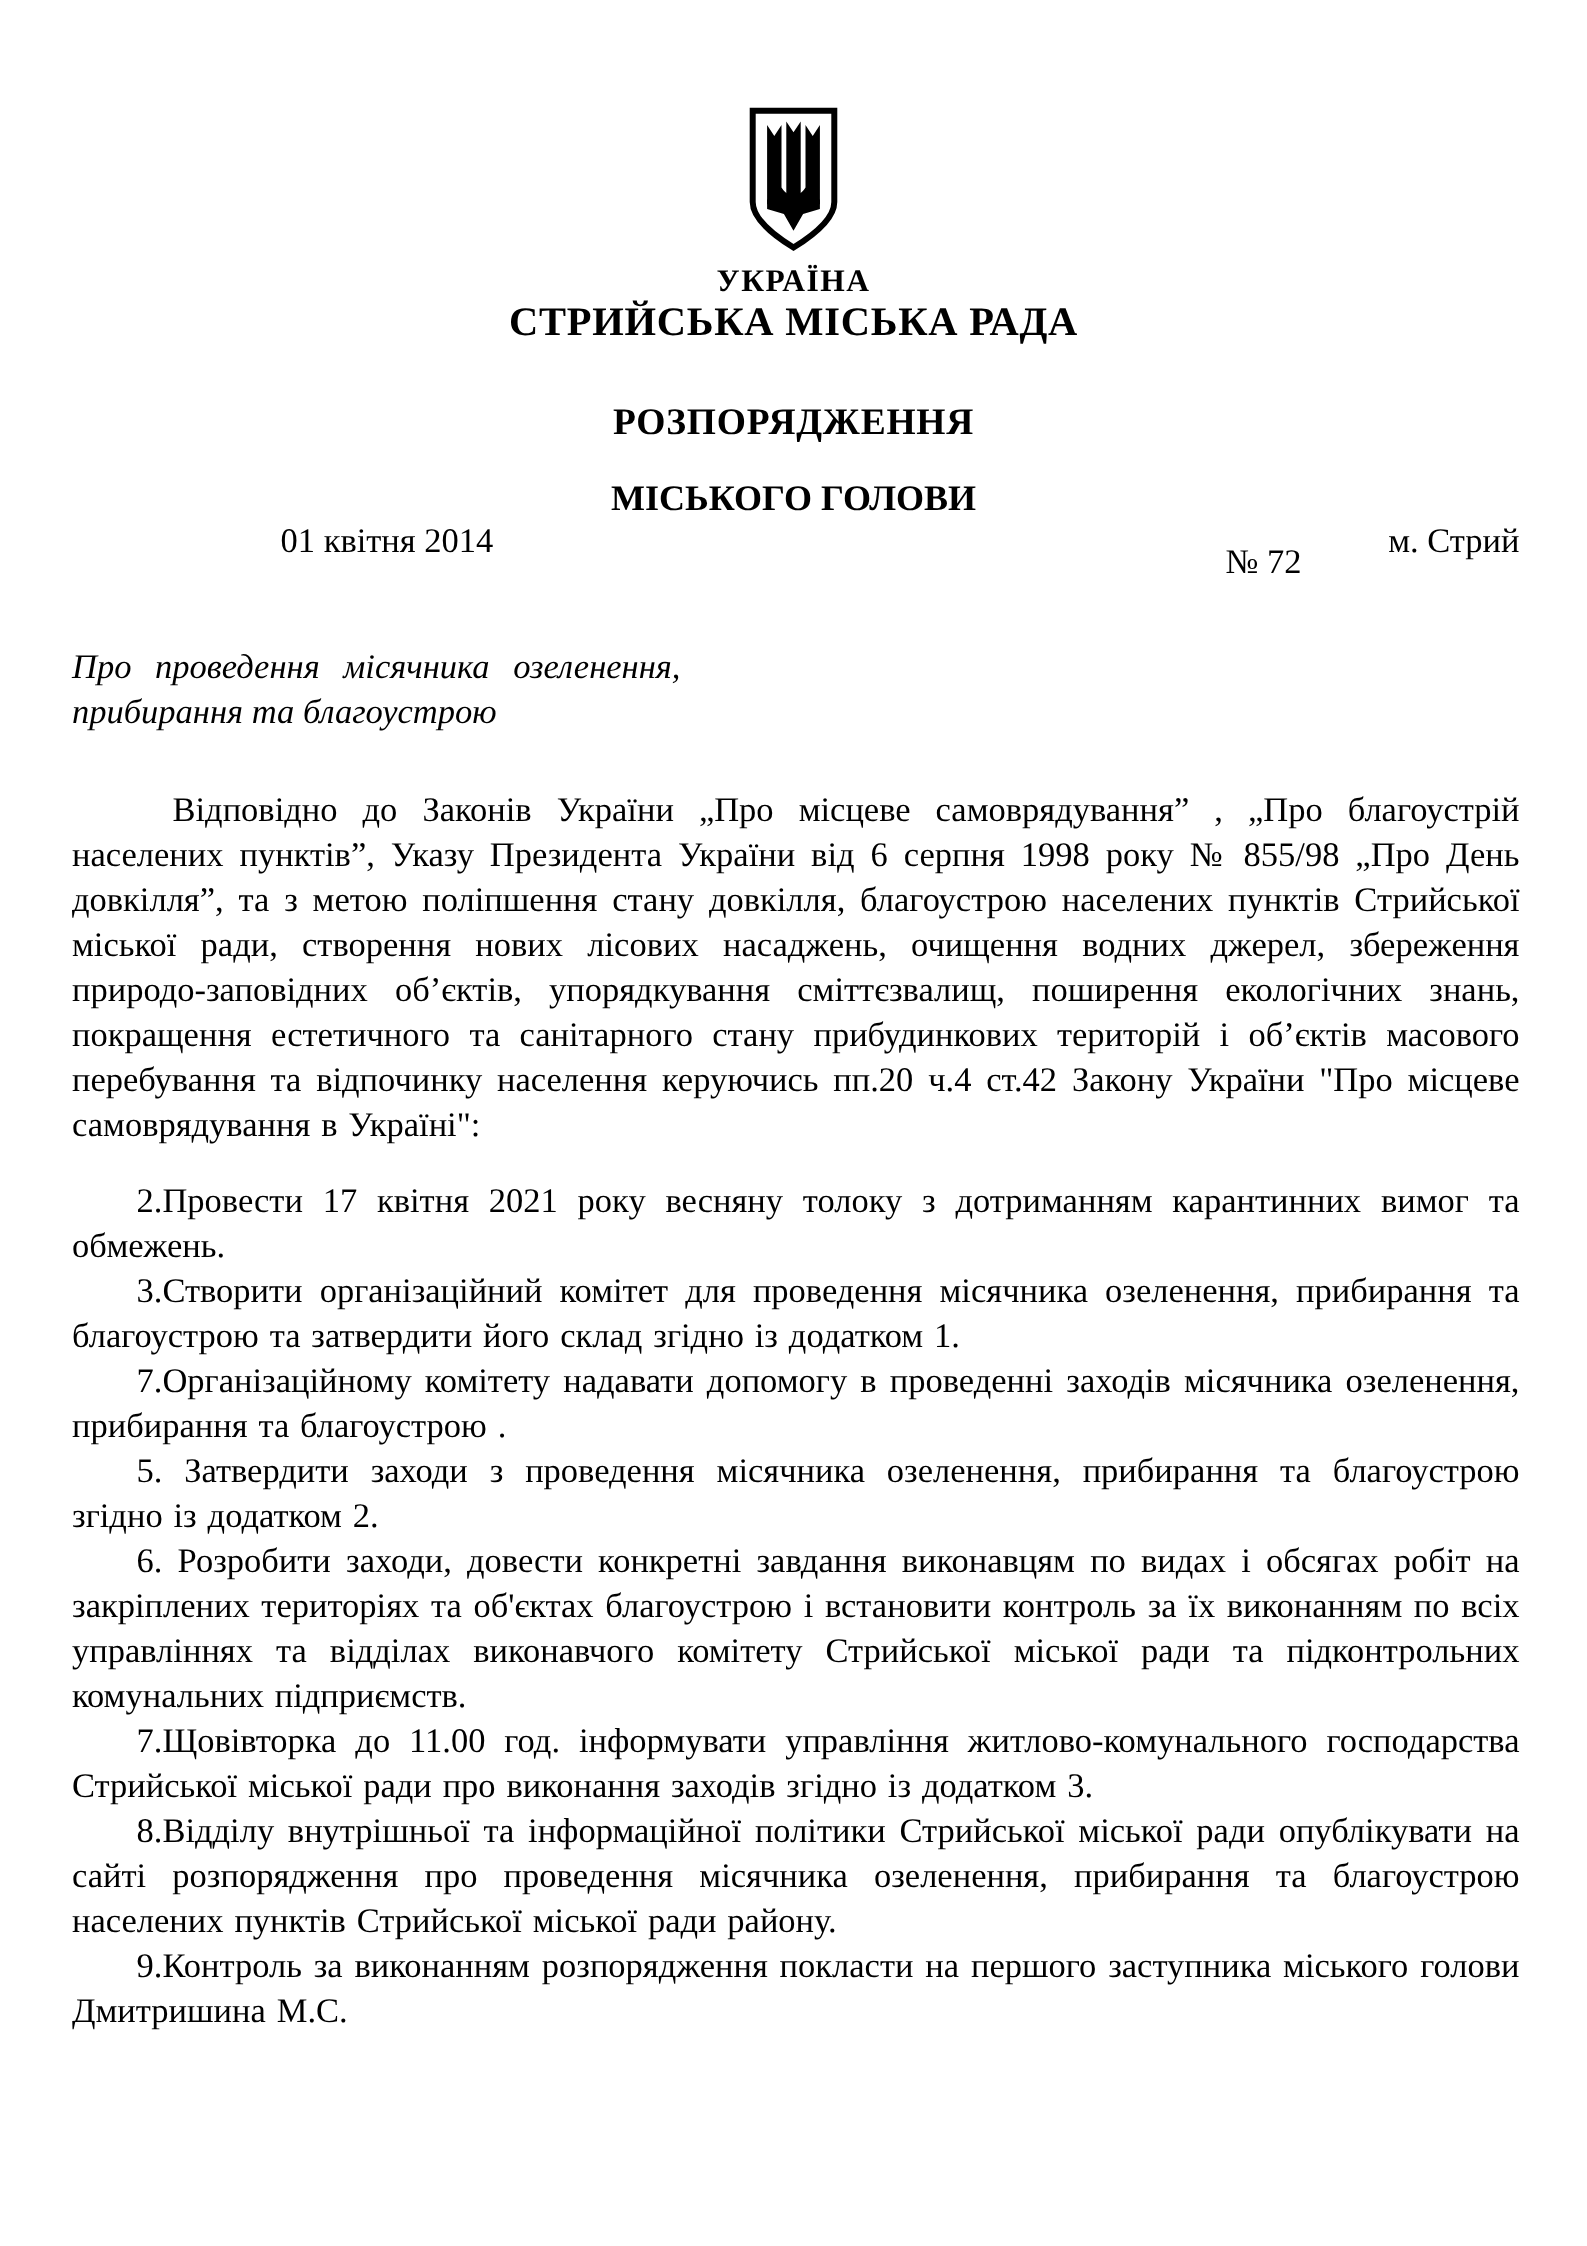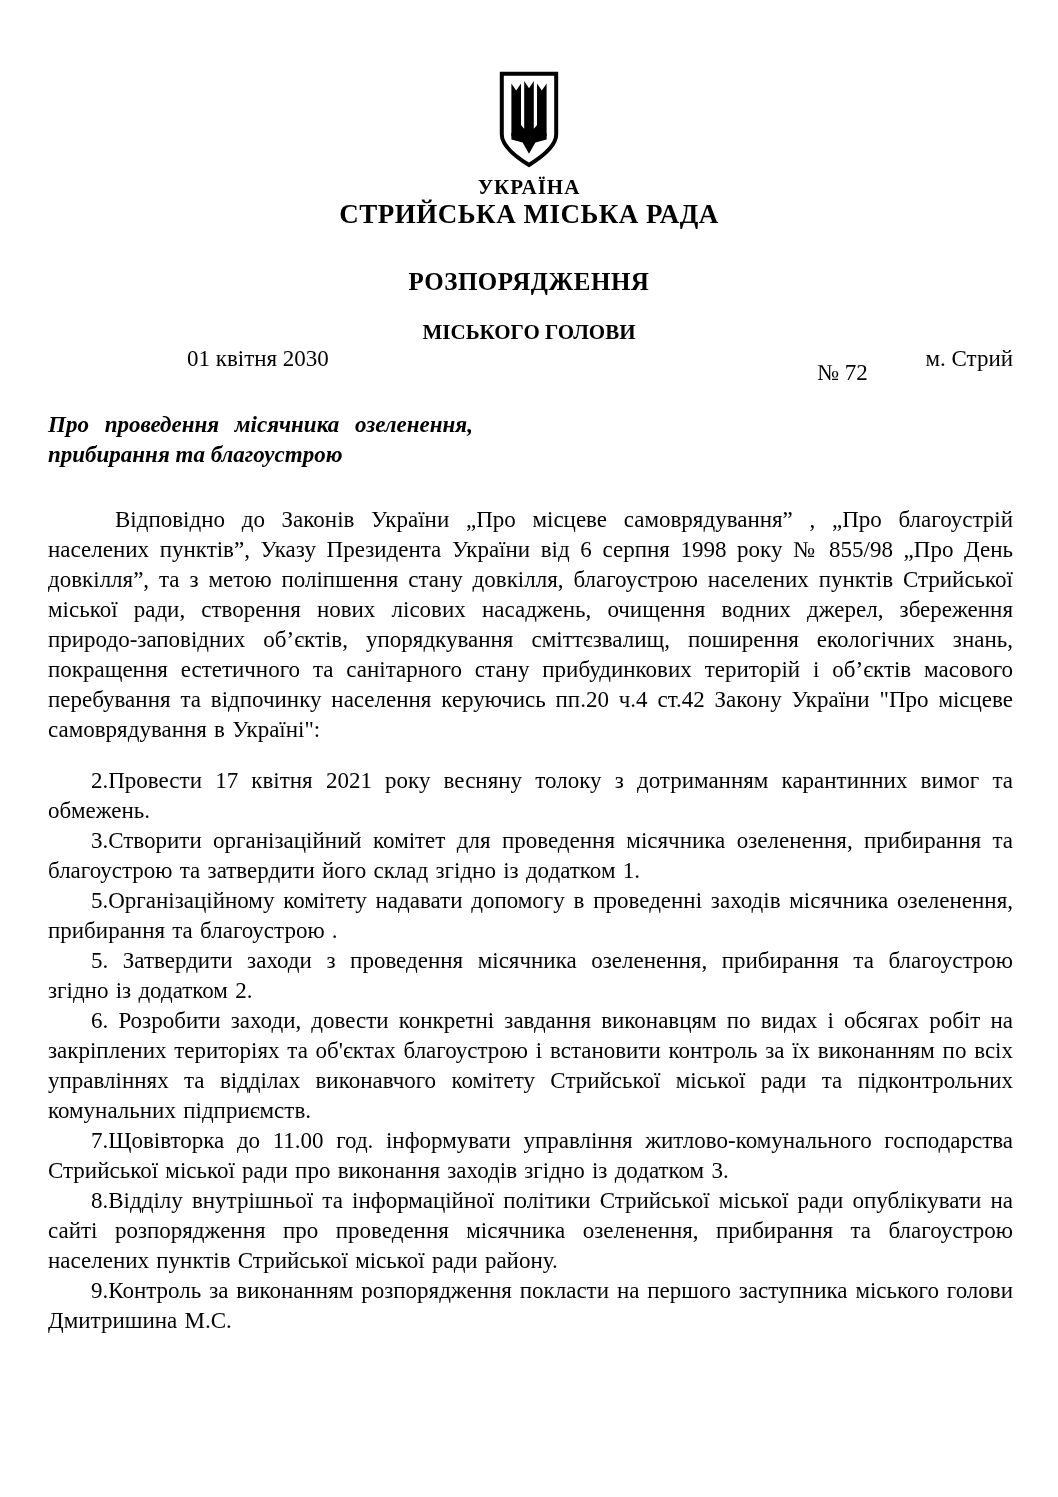--- a/index.html
+++ b/index.html
@@ -34,37 +34,37 @@
   .doc-type {
     text-align: center;
     font-weight: bold;
     font-size: 25px;
     margin-top: 39px;
     letter-spacing: 0.5px;
   }
   .doc-issuer {
     text-align: center;
     font-weight: bold;
-    font-size: 21px;
+    font-size: 24px;
     margin-top: 24px;
   }
   .meta-row {
     position: relative;
     height: 30px;
     margin-top: 1px;
     font-size: 23px;
   }
   .meta-date   { position: absolute; left: 139px; top: 0; }
   .meta-place  { position: absolute; left: 0; right: 0; top: 0; text-align: right; }
   .meta-number { position: absolute; left: 769px; top: 0; margin-top: 14px; }
 
   
   .subject {
-    margin-top: 34px;
-    font-weight: bold;
+    margin-top: 52px;
+    font-weight: normal;
     font-style: italic;
     font-size: 23px;
     line-height: 30px;
   }
   .subject-line1 { word-spacing: 10px; }
 
   
   .preamble {
     margin: 35px 0 16px 0;
     font-size: 23px;
@@ -100,40 +100,40 @@
     </div>
     <div class="country">УКРАЇНА</div>
     <div class="org">СТРИЙСЬКА МІСЬКА РАДА</div>
   </div>
 
   <div class="doc-type">РОЗПОРЯДЖЕННЯ</div>
   <div class="doc-issuer">МІСЬКОГО ГОЛОВИ</div>
 
   <div class="content">
     <div class="meta-row">
-      <span class="meta-date">01 квітня 2030</span>
+      <span class="meta-date">01 квітня 2014</span>
       <span class="meta-place">м. Стрий</span>
       <span class="meta-number">№ 72</span>
     </div>
 
     <div class="subject">
       <div class="subject-line1">Про проведення місячника озеленення,</div>
       <div class="subject-line2">прибирання та благоустрою</div>
     </div>
 
     <p class="preamble">Відповідно до Законів України „Про місцеве самоврядування” , „Про благоустрій населених пунктів”, Указу Президента України від 6 серпня 1998 року № 855/98 „Про День довкілля”, та з метою поліпшення стану довкілля, благоустрою населених пунктів Стрийської міської ради, створення нових лісових насаджень, очищення водних джерел, збереження природо-заповідних об’єктів, упорядкування сміттєзвалищ, поширення екологічних знань, покращення естетичного та санітарного стану прибудинкових територій і об’єктів масового перебування та відпочинку населення керуючись пп.20 ч.4 ст.42 Закону України "Про місцеве самоврядування в Україні":</p>
 
     <div class="items">
 
 
         <p>2.Провести 17 квітня 2021 року весняну толоку з дотриманням карантинних вимог та обмежень.</p>
 
         <p>3.Створити організаційний комітет для проведення місячника озеленення, прибирання та благоустрою та затвердити його склад згідно із додатком 1.</p>
 
-        <p>5.Організаційному комітету надавати допомогу в проведенні заходів місячника озеленення, прибирання та благоустрою .</p>
+        <p>7.Організаційному комітету надавати допомогу в проведенні заходів місячника озеленення, прибирання та благоустрою .</p>
 
         <p>5. Затвердити заходи з проведення місячника озеленення, прибирання та благоустрою згідно із додатком 2.</p>
 
         <p>6. Розробити заходи, довести конкретні завдання виконавцям по видах і обсягах робіт на закріплених територіях та об'єктах благоустрою і встановити контроль за їх виконанням по всіх управліннях та відділах виконавчого комітету Стрийської міської ради та підконтрольних комунальних підприємств.</p>
 
         <p>7.Щовівторка до 11.00 год. інформувати управління житлово-комунального господарства Стрийської міської ради про виконання заходів згідно із додатком 3.</p>
 
         <p>8.Відділу внутрішньої та інформаційної політики  Стрийської міської ради опублікувати на сайті розпорядження про проведення місячника озеленення, прибирання та благоустрою населених пунктів Стрийської міської ради району.</p>
 
         <p>9.Контроль за виконанням розпорядження покласти на першого заступника міського голови Дмитришина М.С.</p>

